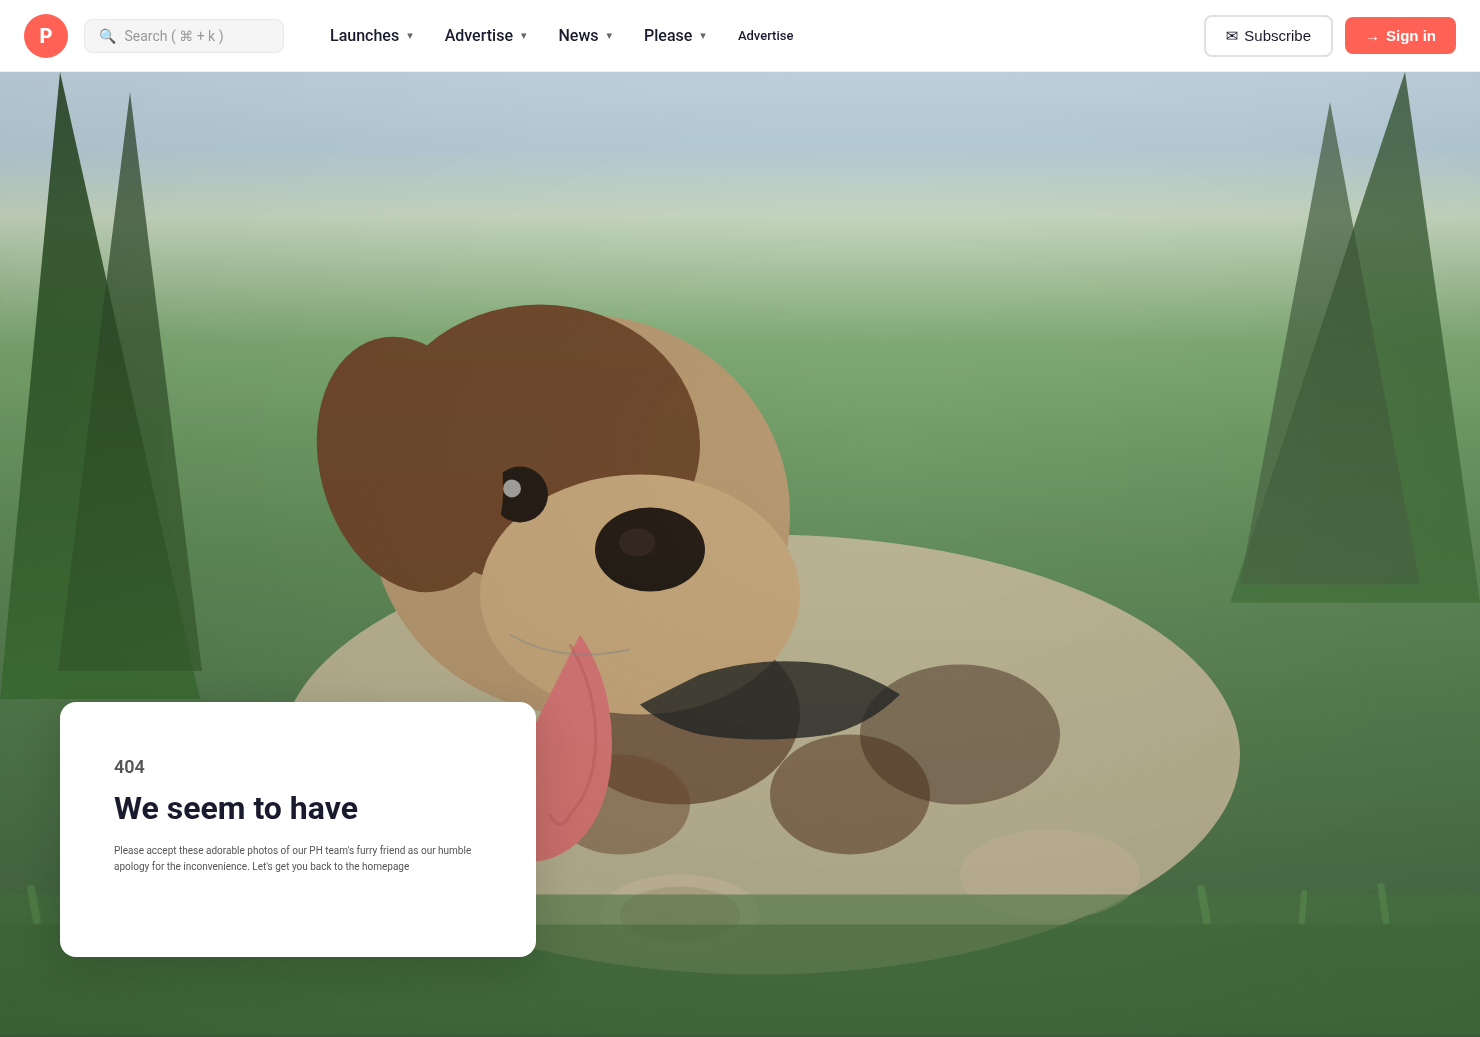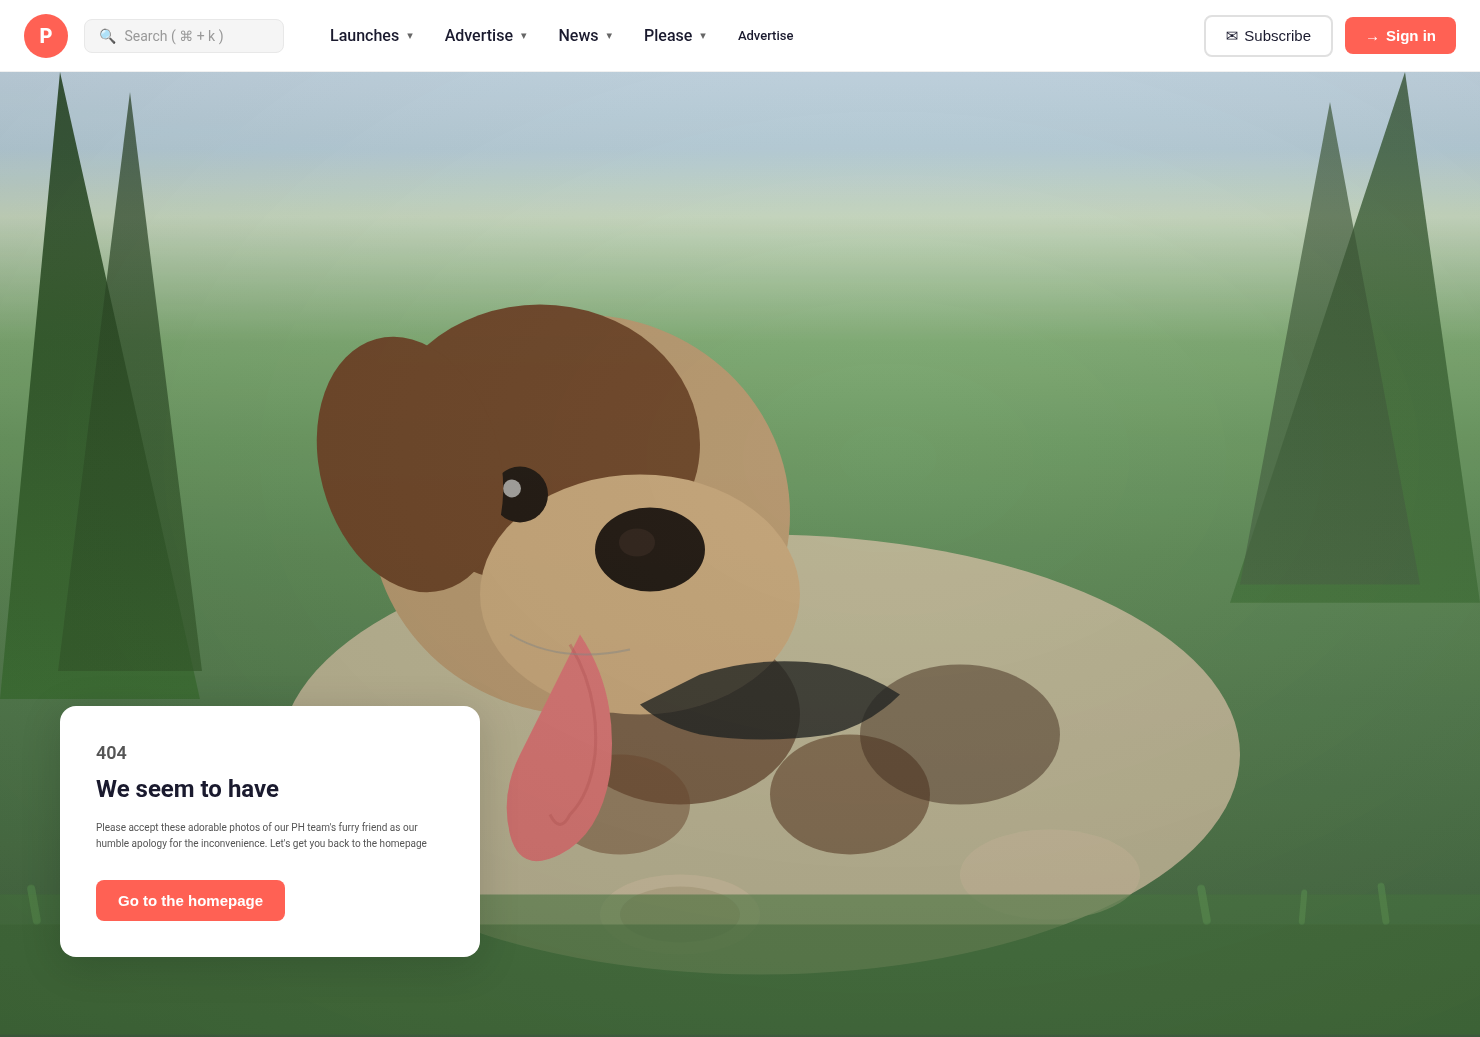--- a/index.html
+++ b/index.html
@@ -167,36 +167,36 @@
           #4d7e48 85%,
           #406840 100%
         );
     }
 
     
     .error-card {
       position: absolute;
       bottom: 80px;
       left: 60px;
-      width: 420px;
+      width: 476px;
       background: white;
       border-radius: 16px;
-      padding: 36px;
+      padding: 54px;
       box-shadow: 0 8px 40px rgba(0,0,0,0.15);
     }
 
     .error-code {
       font-size: 18px;
       font-weight: 600;
       color: #555;
       margin-bottom: 12px;
     }
 
     .error-heading {
-      font-size: 24px;
+      font-size: 32px;
       font-weight: 700;
       color: #1a1a2e;
       line-height: 1.2;
       margin-bottom: 16px;
     }
 
     .error-description {
       font-size: 10px;
       color: #555;
       line-height: 1.6;
@@ -346,15 +346,14 @@
 
     <div class="photo-overlay"></div>
   </div>
 
   <div class="error-card">
     <div class="error-code">404</div>
     <h1 class="error-heading">
       <span>We seem to have</span><br>
     </h1>
     <p class="error-description">Please accept these adorable photos of our PH team's furry friend as our humble apology for the inconvenience. Let's get you back to the homepage</p>
-    <button class="homepage-btn">Go to the homepage</button>
   </div>
 </section>
 
 </body></html>

